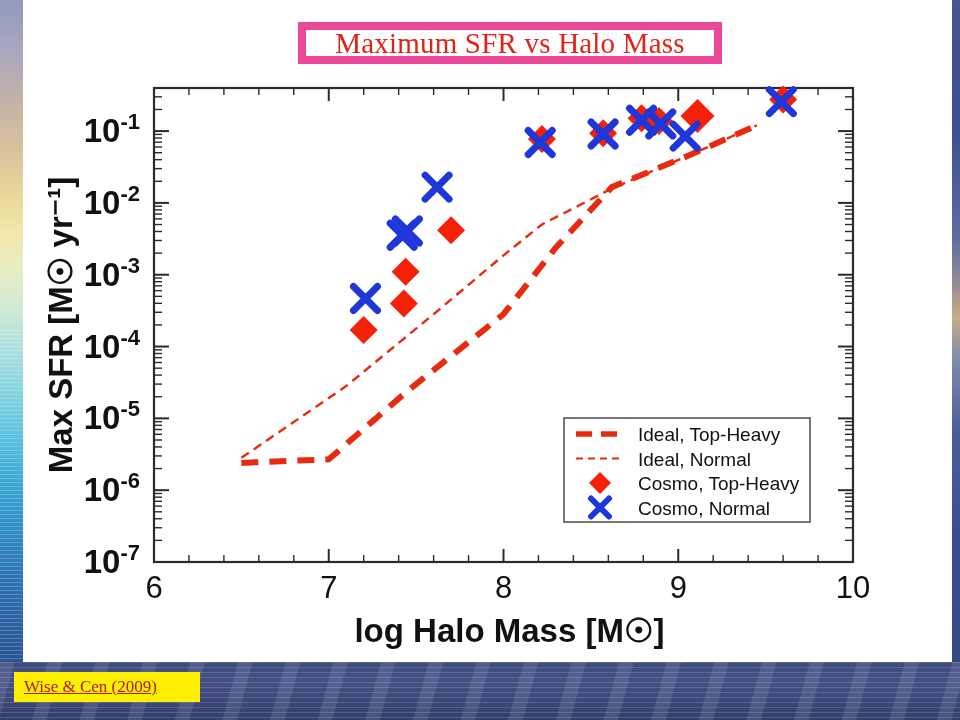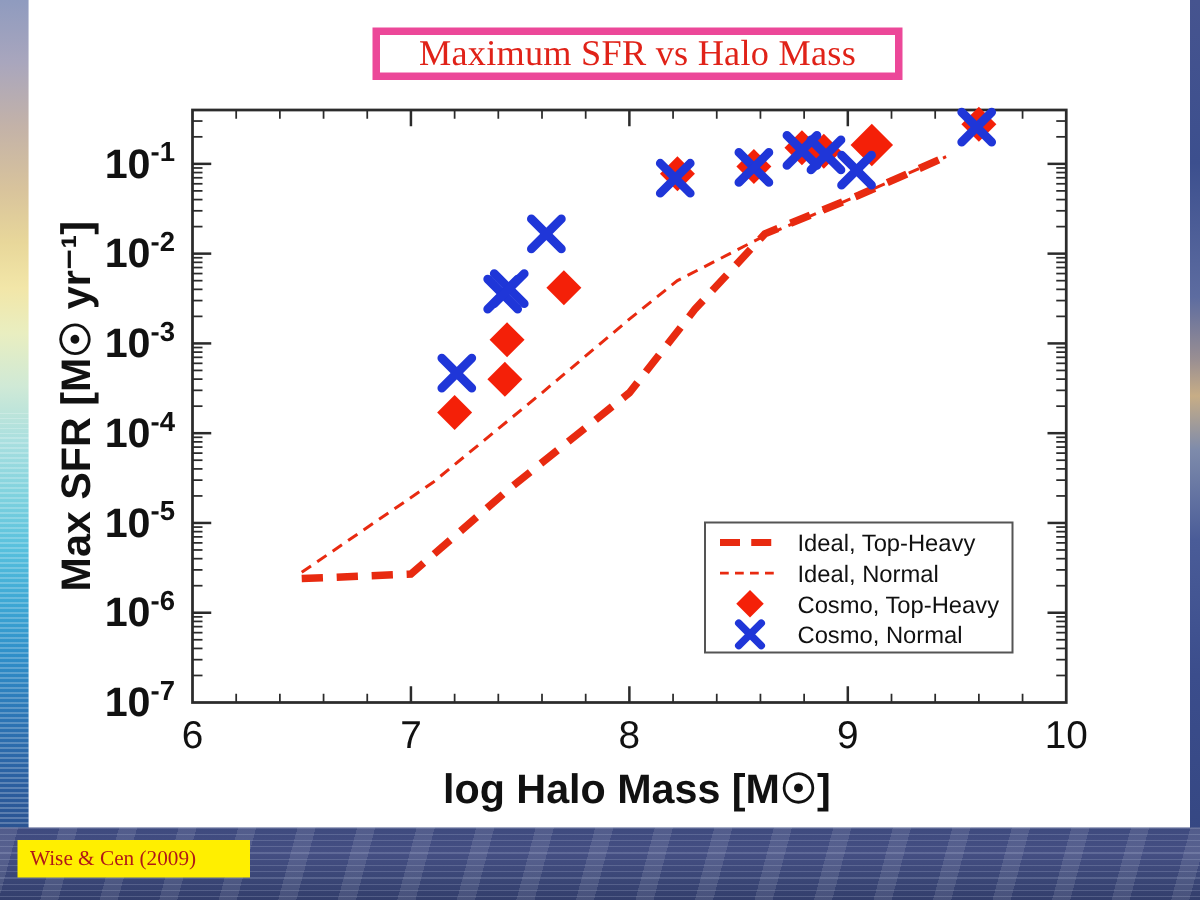--- a/index.html
+++ b/index.html
@@ -45,39 +45,39 @@
         rgba(255,255,255,.10) 0px, rgba(255,255,255,.10) 14px,
         rgba(255,255,255,0) 14px, rgba(255,255,255,0) 46px);
   }
   .bg-white{
     position:absolute;left:23px;top:0;width:929px;height:662px;background:#ffffff;
   }
 
   
   .title-box{
     position:absolute;left:298px;top:22px;width:424px;height:42px;
-    border:6px solid #ec4899;background:#ffffff;
+    border:8px solid #ec4899;background:#ffffff;
     display:flex;align-items:center;justify-content:center;box-sizing:border-box;
   }
   .title-text{
     font-family:"Liberation Serif",serif;font-size:29px;color:#e02218;
     letter-spacing:.2px;white-space:nowrap;line-height:1;
   }
 
   
   #plot{position:absolute;left:0;top:0;width:960px;height:720px;}
 
   
   .credit{
     position:absolute;left:14px;top:672px;width:186px;height:30px;
     background:#ffef00;display:flex;align-items:center;box-sizing:border-box;
     padding-left:10px;
   }
   .credit-text{
-    font-family:"Liberation Serif",serif;font-size:17px;color:#b01818;white-space:nowrap;
+    font-family:"Liberation Serif",serif;font-size:17px;color:#b01818;white-space:nowrap;text-decoration:underline;
   }
 </style>
 </head>
 <body>
 
 <div id="slide">
 
   <div class="bg-left"></div>
   <div class="bg-left-tex"></div>
   <div class="bg-right"></div>

